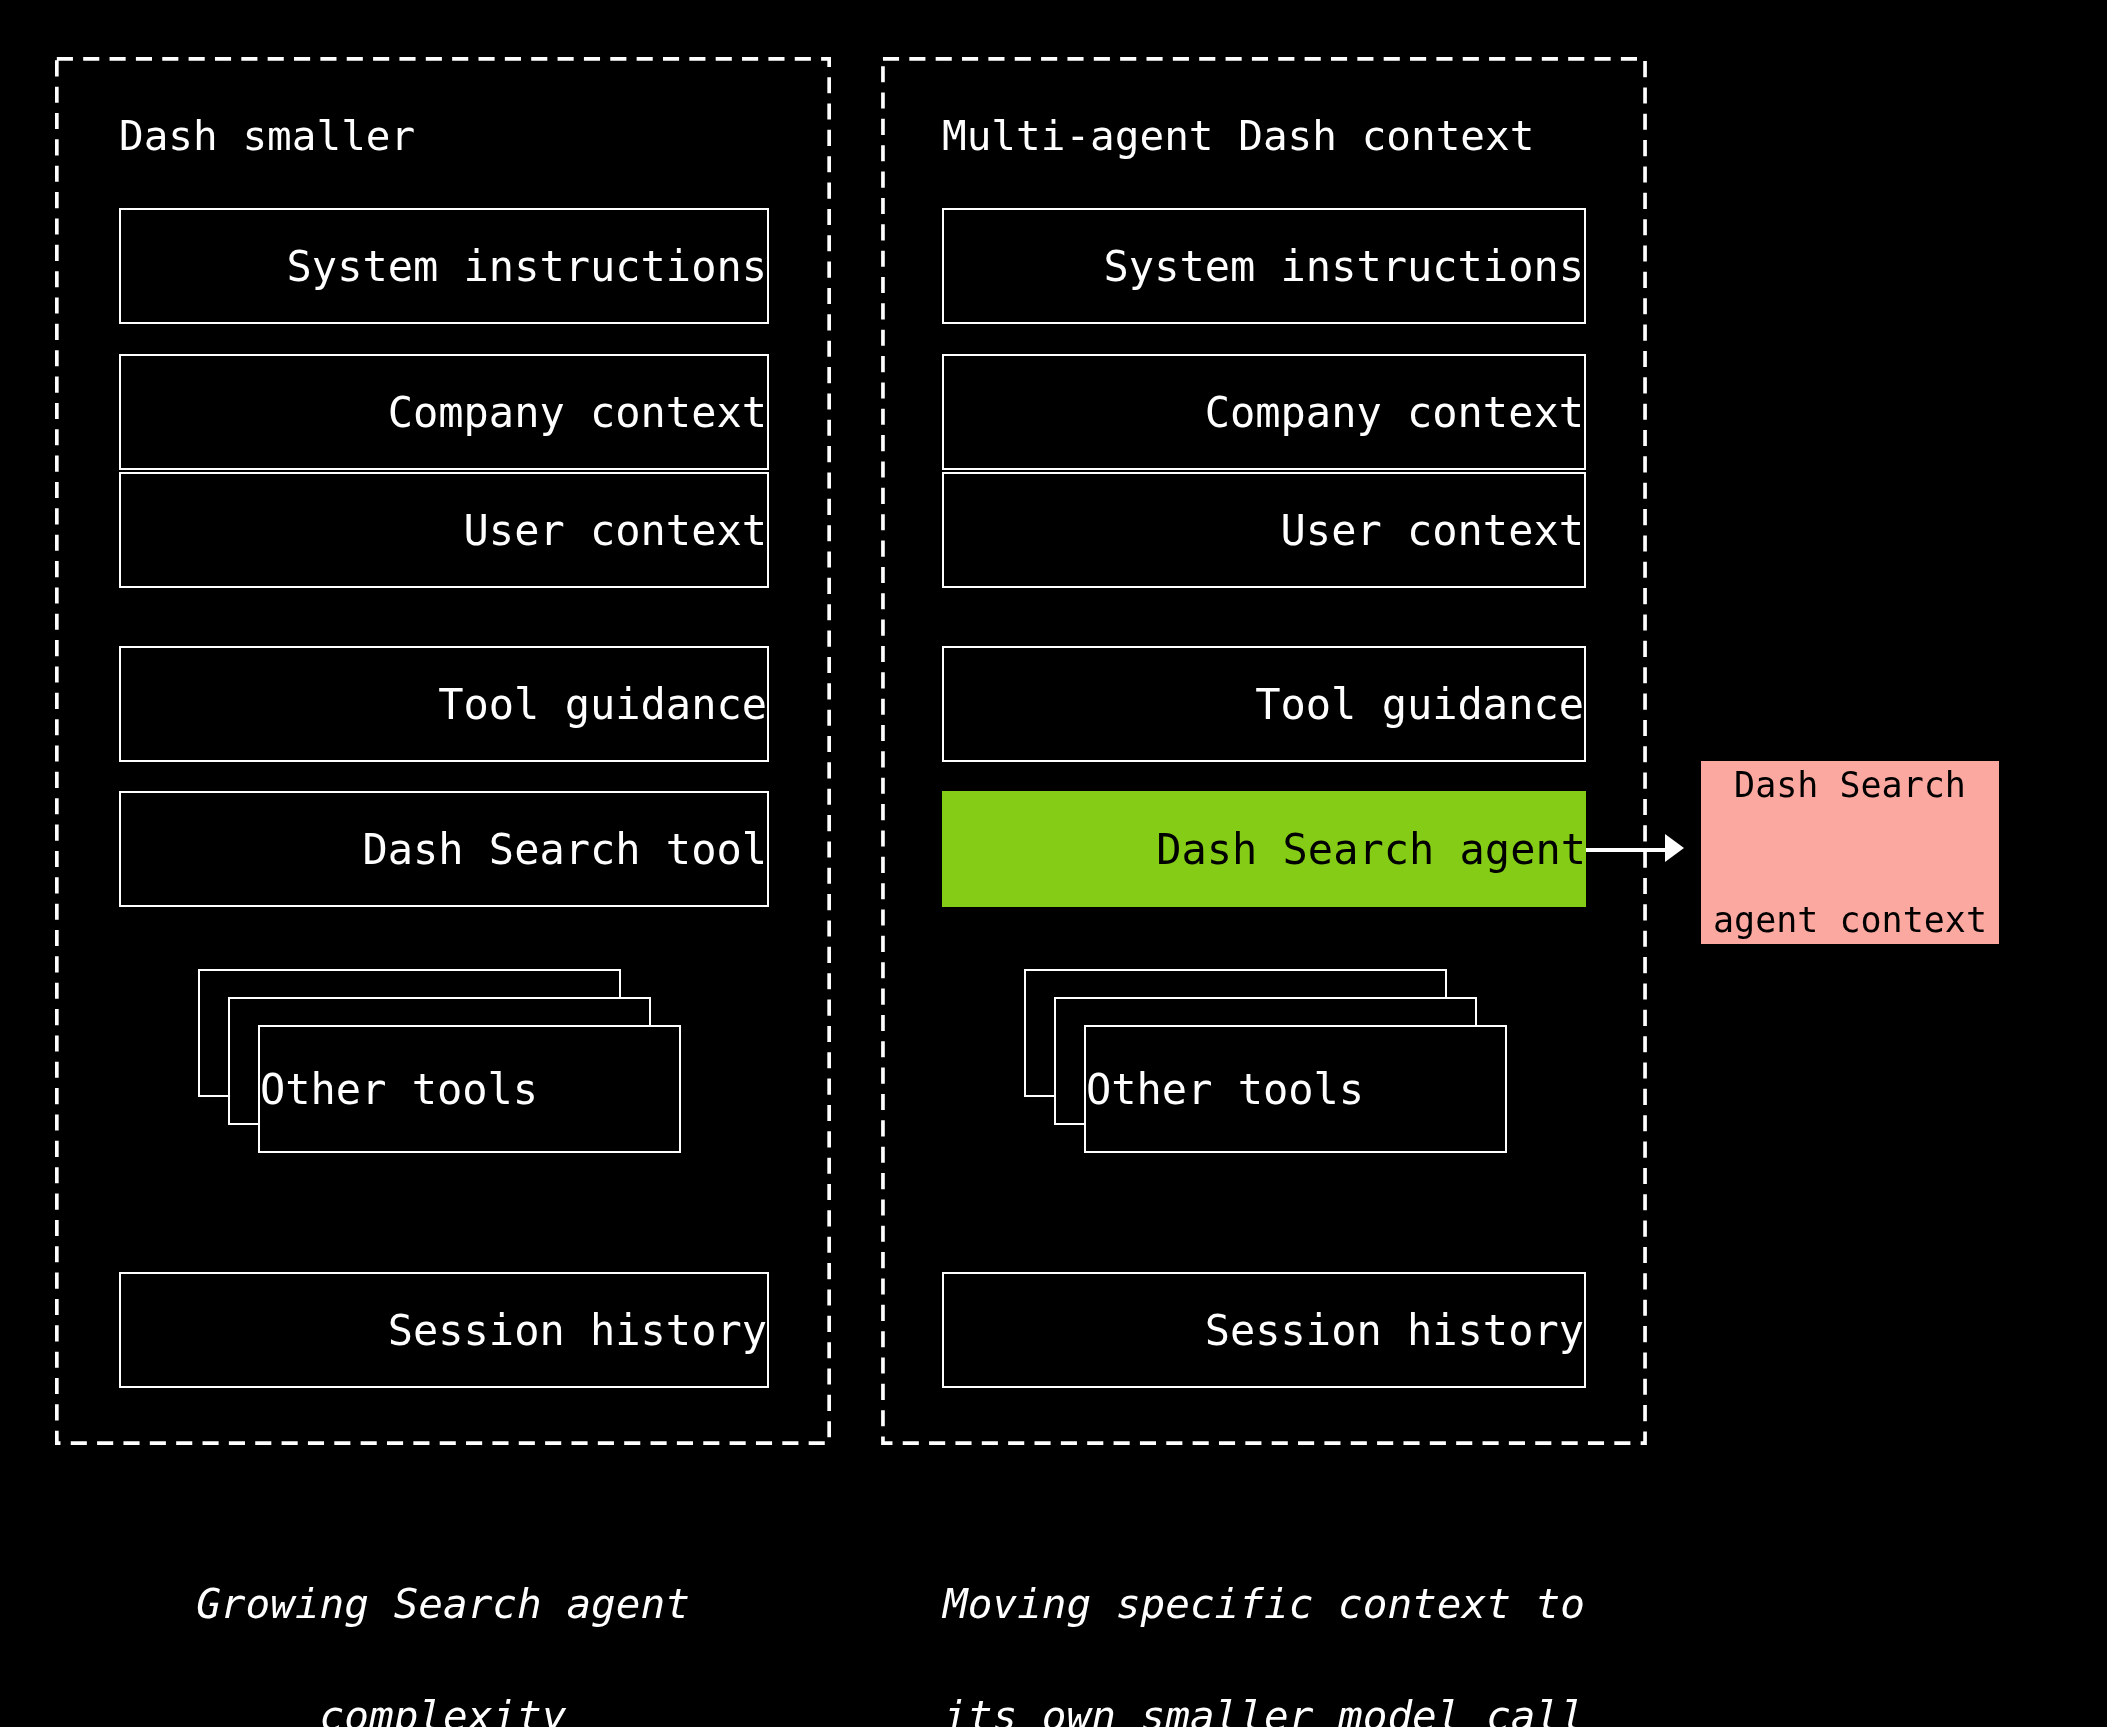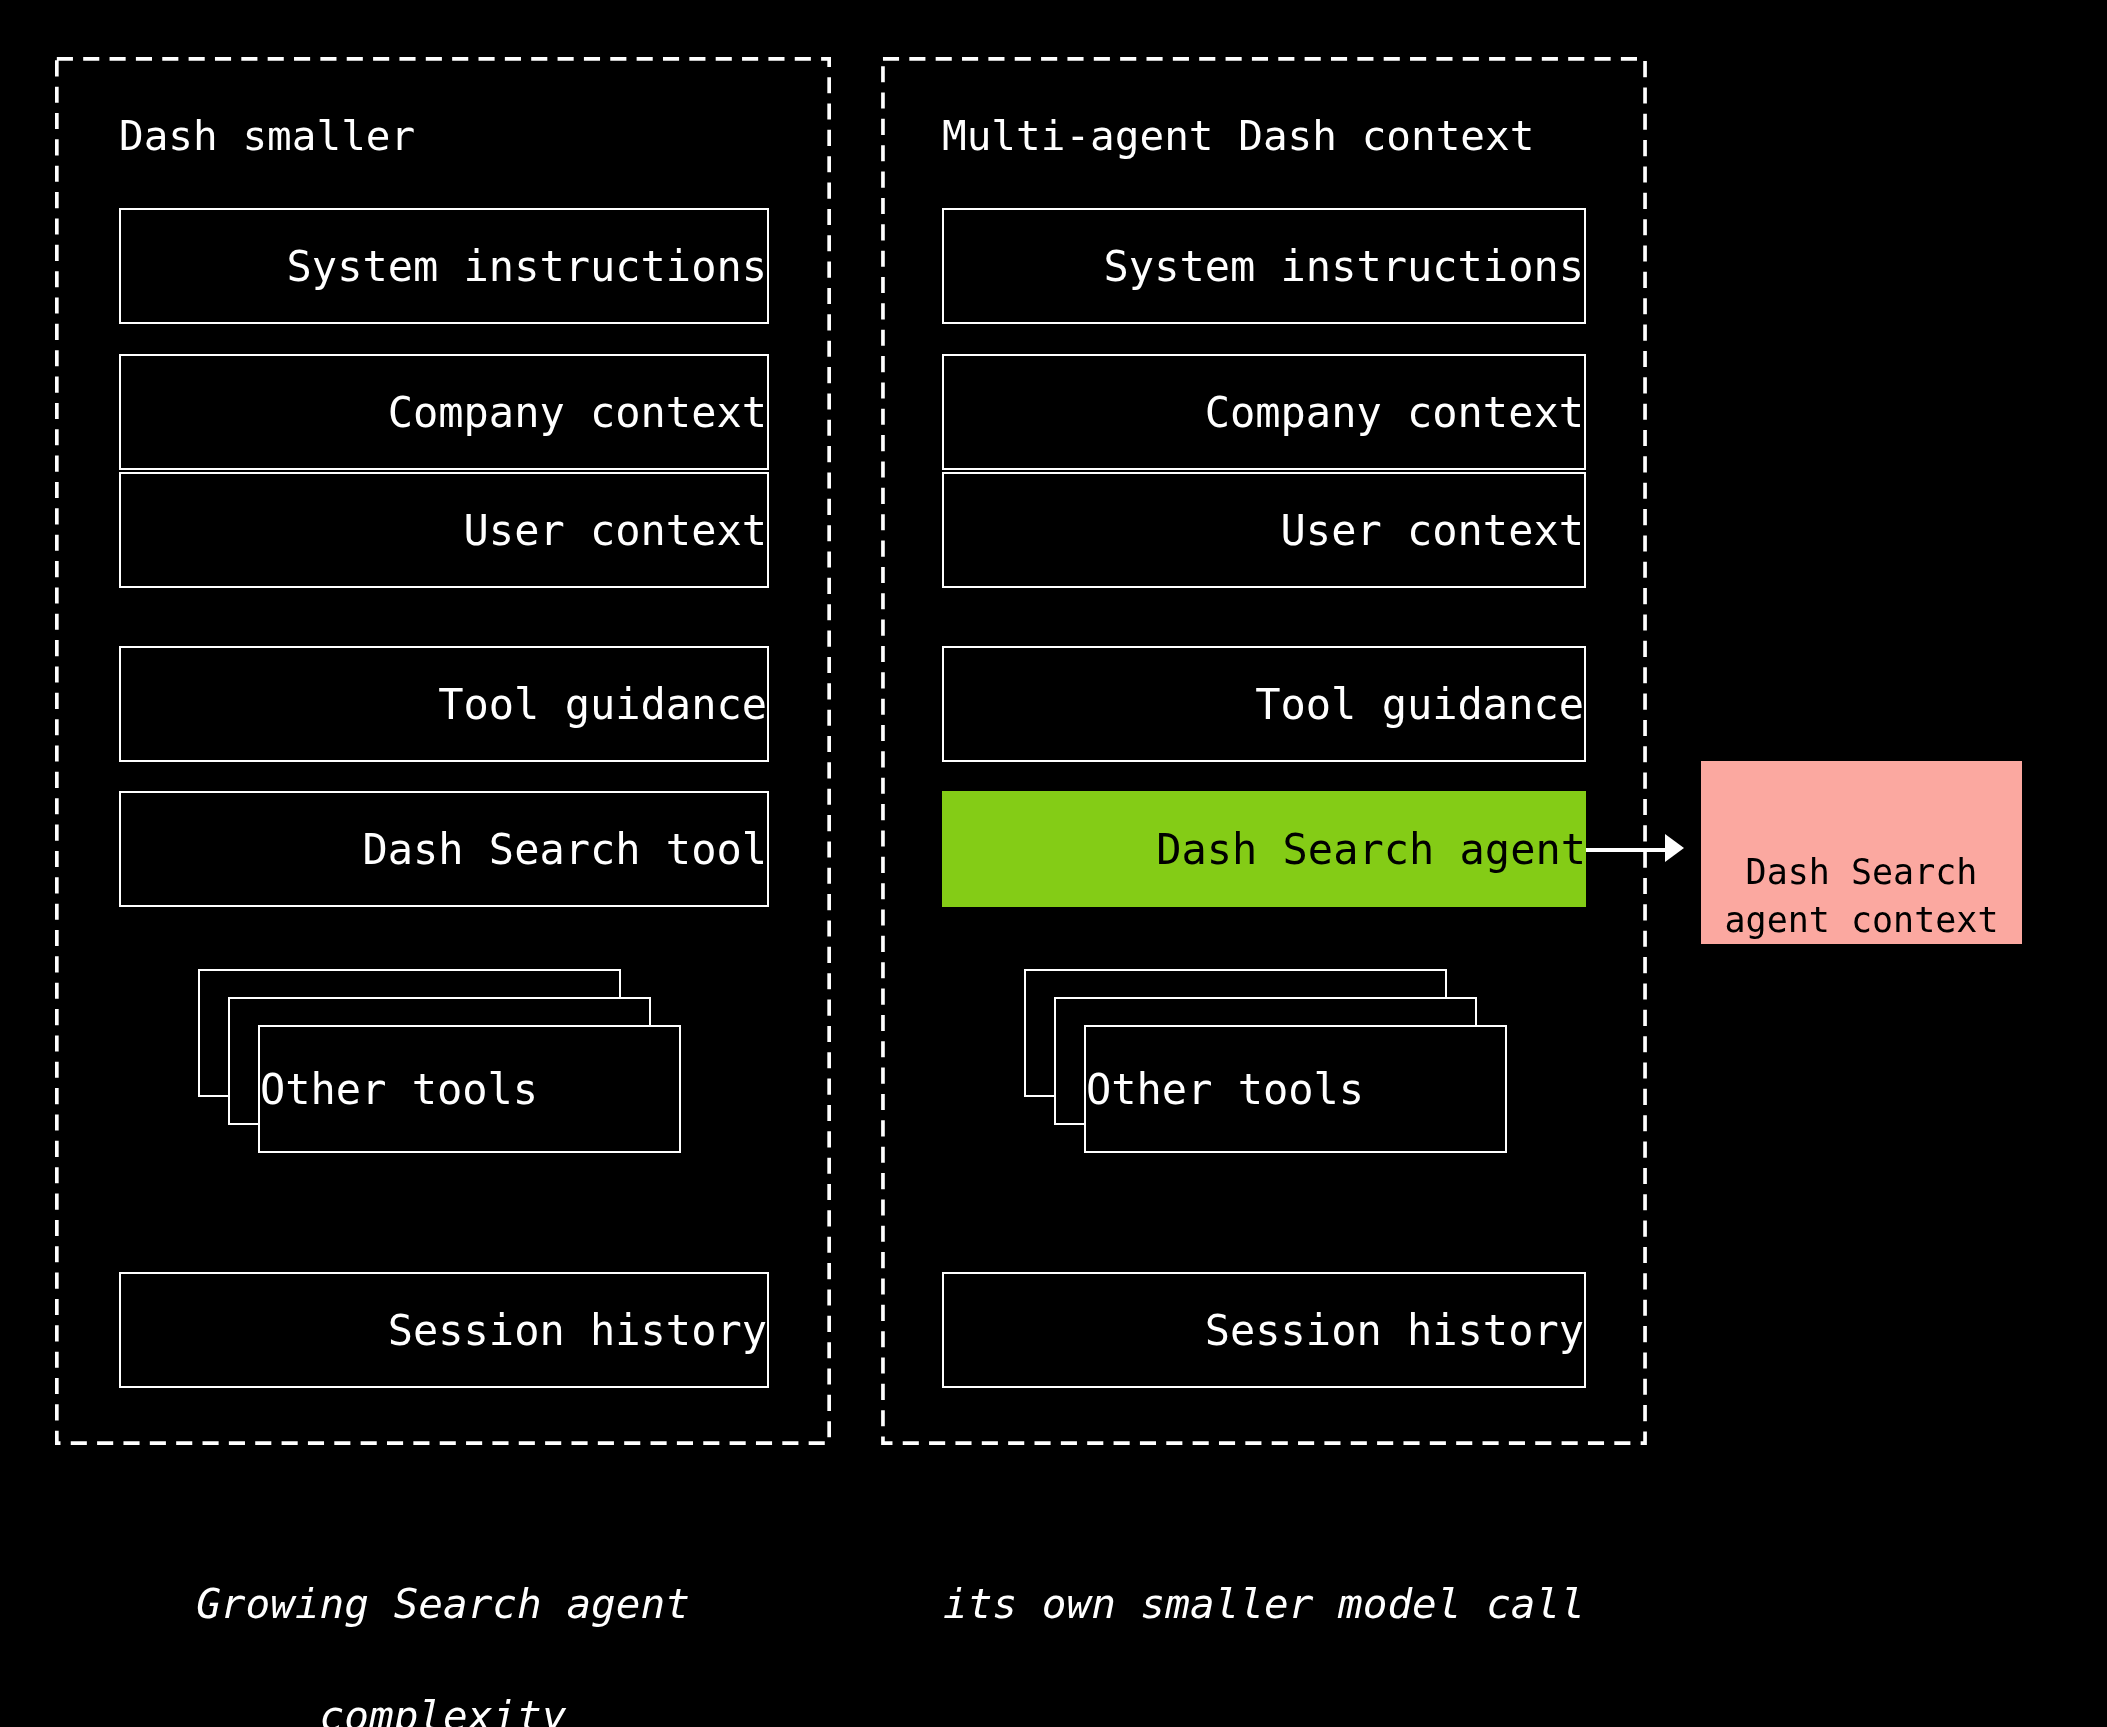--- a/index.html
+++ b/index.html
@@ -77,27 +77,27 @@
     position: absolute;
     left: 1665px; top: 834px;
     width: 0; height: 0;
     border-left: 19px solid #ffffff;
     border-top: 14.6px solid transparent;
     border-bottom: 14.6px solid transparent;
   }
   .external-box {
     position: absolute;
     left: 1701px; top: 761px;
-    width: 321px; height: 183px;
+    width: 298px; height: 183px;
     background: #FBA8A0;
     color: #000000;
     display: flex;
     flex-direction: column;
     align-items: center;
-    justify-content: flex-end;
+    justify-content: space-between;
     font-size: 35px;
     line-height: 48px;
     text-align: center;
     white-space: nowrap;
   }
 </style>
 </head>
 <body>
 
 <div>
@@ -169,20 +169,21 @@
   <div class="stack-card" style="left:1054px; top:997px;"></div>
   <div class="stack-card" style="left:1084px; top:1025px;">
     <span>Other tools</span>
   </div>
 
   <div class="node w-right row-session">
     <span>Session history</span>
   </div>
 
   <div class="caption caption-right">
+    <div>Moving specific context to</div>
     <div>its own smaller model call</div>
   </div>
 
 </div>
 
 <div class="arrow-line"></div>
 <div class="arrow-head"></div>
 
 <div class="external-box">
   <div>Dash Search</div>

